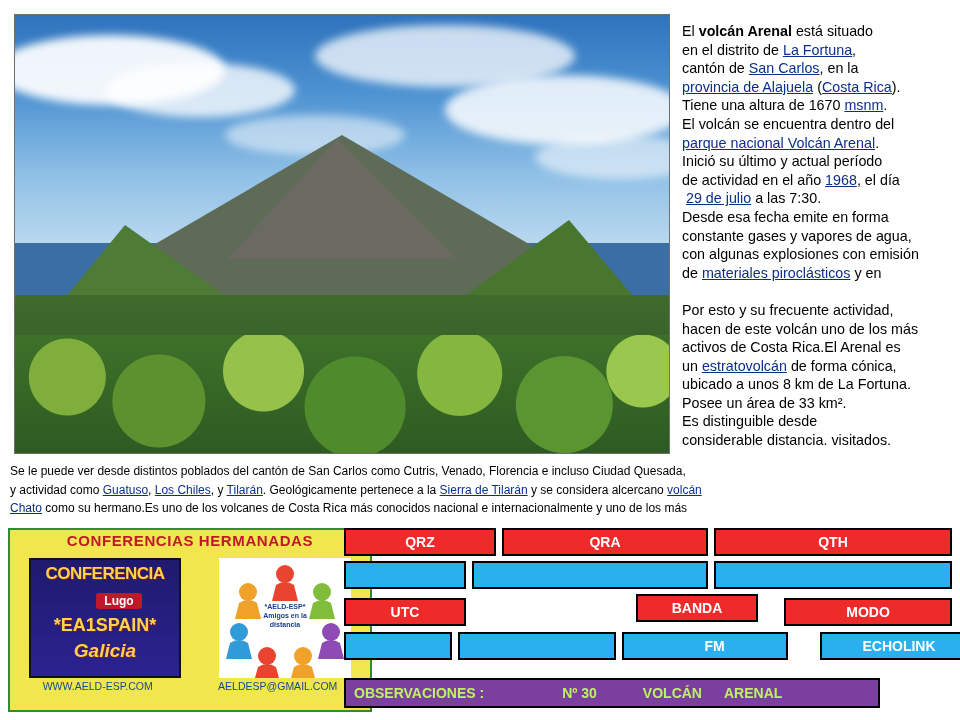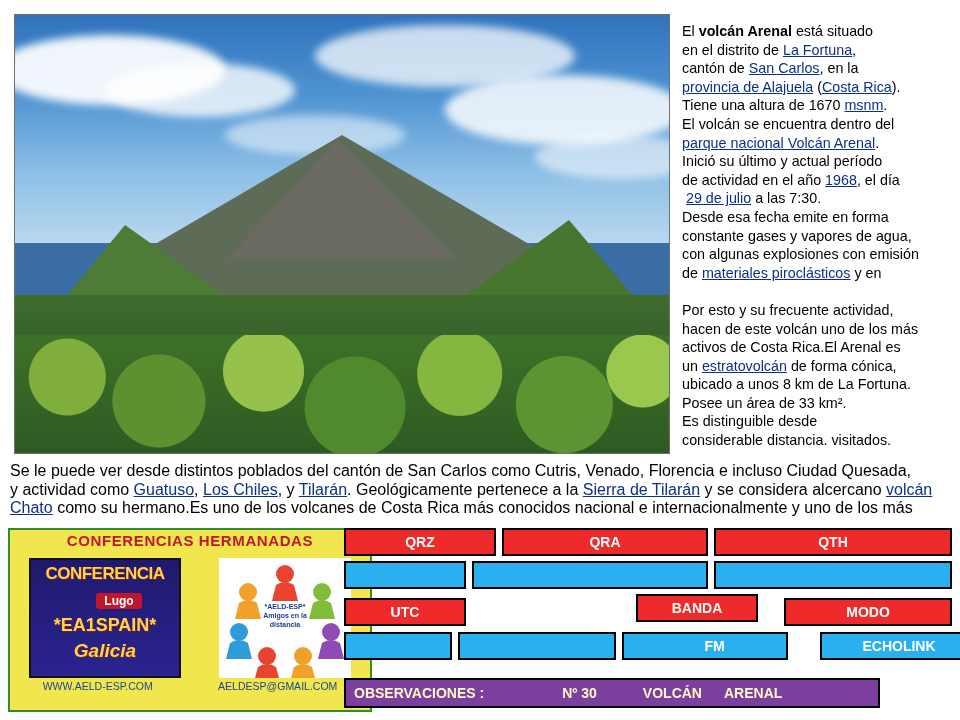--- a/index.html
+++ b/index.html
@@ -109,21 +109,21 @@
     color: #0b2f8a;
     text-decoration: underline;
   }
   .article b { font-weight: bold; }
 
   
   .midpara {
     position: absolute;
     left: 10px; top: 462px;
     width: 944px;
-    font-size: 16px;
+    font-size: 12px;
     line-height: 18.6px;
     color: #000;
   }
   .midpara .lnk { color: #0b2f8a; text-decoration: underline; }
 
   
   .logo-panel {
     position: absolute;
     left: 8px; top: 528px;
     width: 364px; height: 184px;
@@ -206,21 +206,21 @@
   }
   .red   { background: #ef2a2a; }
   .blue  { background: #2ab0ef; }
 
   .obs {
     position: absolute;
     left: 0; top: 150px; width: 536px; height: 30px;
     border: 2px solid #000;
     background: #7b3fa0;
     display: flex; align-items: center;
-    color: #fef9c3; font-weight: bold; font-size: 14px;
+    color: #bef264; font-weight: bold; font-size: 14px;
     padding-left: 8px;
     gap: 0;
   }
   .obs .ol { margin-right: 78px; }
   .obs .on { margin-right: 46px; }
   .obs .ov { margin-right: 22px; }
 </style>
 </head>
 <body>
 

